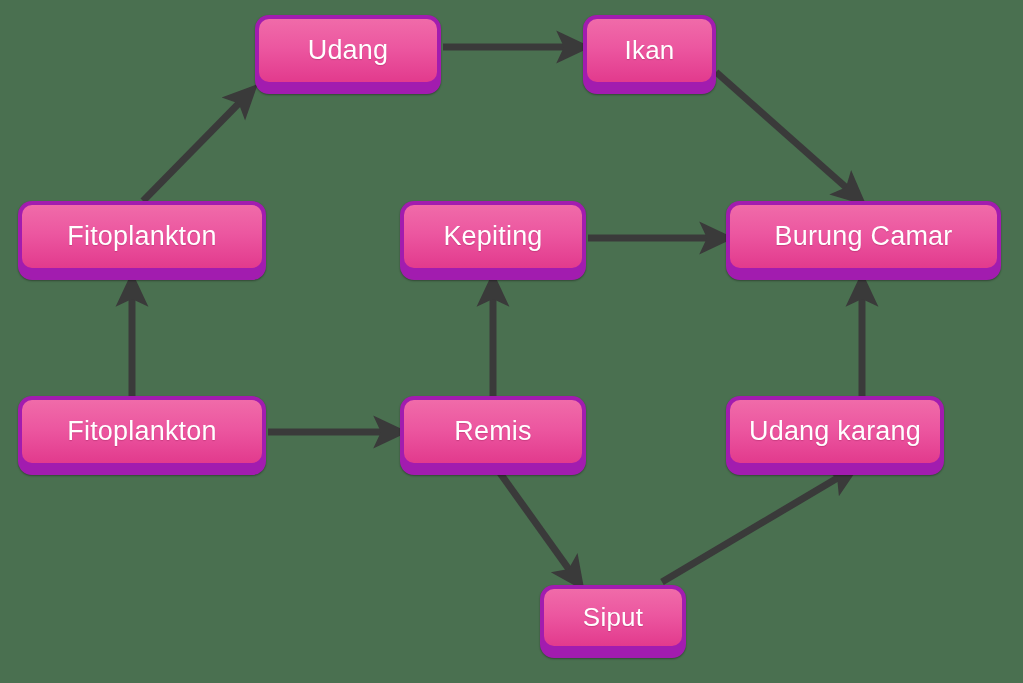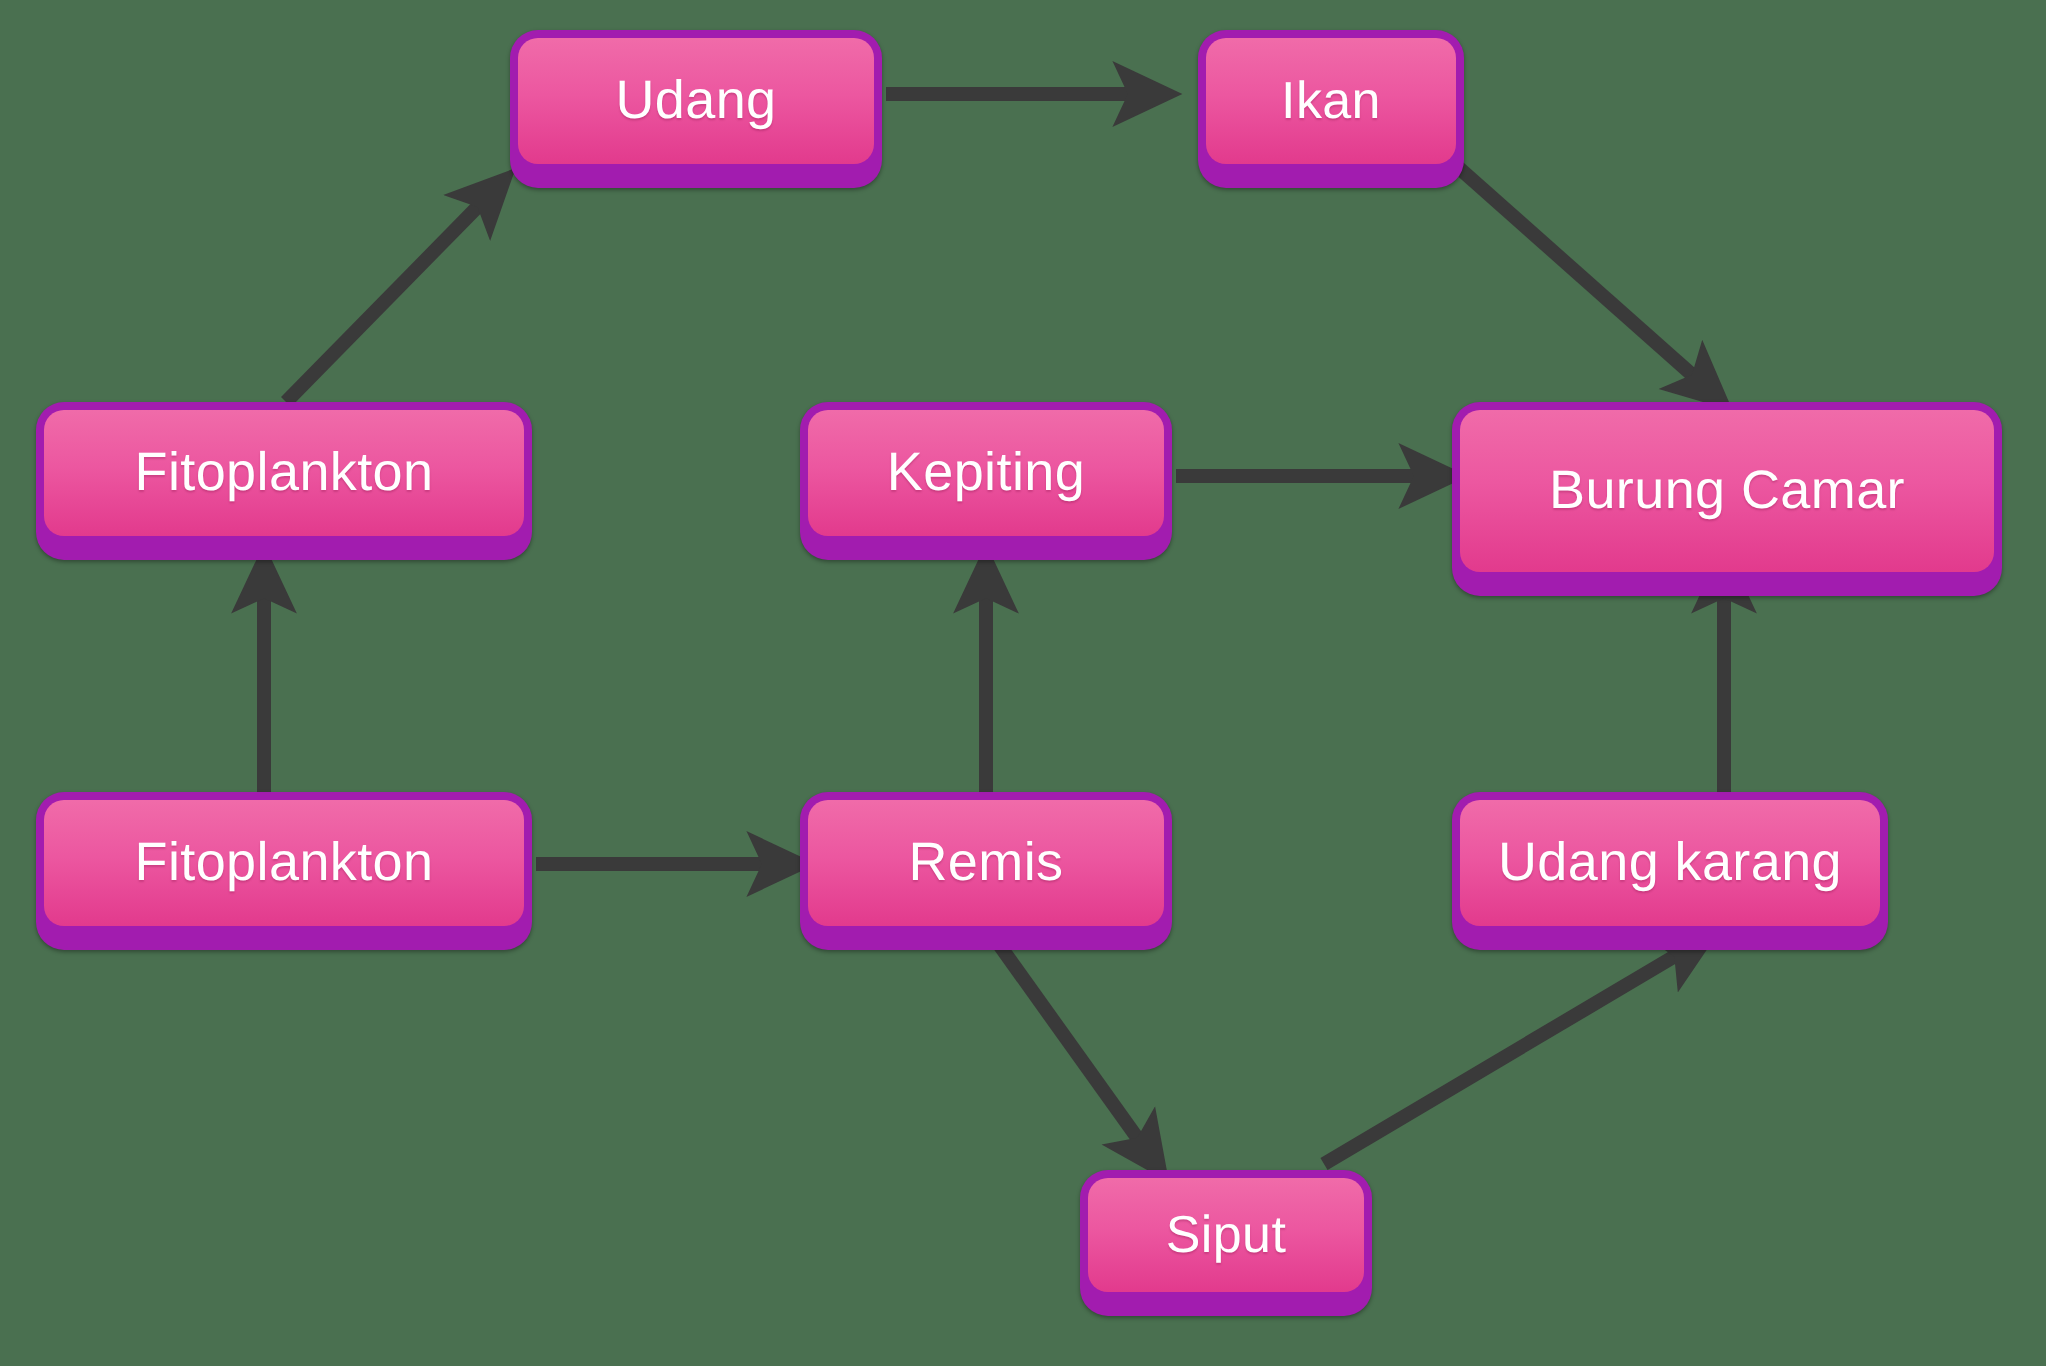--- a/index.html
+++ b/index.html
@@ -78,30 +78,30 @@
         <line x1="495" y1="466" x2="578" y2="582" stroke="#3a3a3a" stroke-width="7" stroke-linecap="butt" marker-end="url(#arrowhead)"></line>
         <line x1="662" y1="582" x2="851" y2="470" stroke="#3a3a3a" stroke-width="7" stroke-linecap="butt" marker-end="url(#arrowhead)"></line>
         <line x1="862" y1="396" x2="862" y2="283" stroke="#3a3a3a" stroke-width="7" stroke-linecap="butt" marker-end="url(#arrowhead)"></line>
       </g>
   </svg>
 
   <div id="node-layer">
       <div class="node" style="left: 255px; top: 15px; width: 186px; height: 79px;">
         <div class="node-face">Udang</div>
       </div>
-      <div class="node small" style="left: 583px; top: 15px; width: 133px; height: 79px; margin-left: 16px;">
+      <div class="node small" style="left: 583px; top: 15px; width: 133px; height: 79px;">
         <div class="node-face">Ikan</div>
       </div>
       <div class="node" style="left: 18px; top: 201px; width: 248px; height: 79px;">
         <div class="node-face">Fitoplankton</div>
       </div>
       <div class="node" style="left: 400px; top: 201px; width: 186px; height: 79px;">
         <div class="node-face">Kepiting</div>
       </div>
-      <div class="node" style="left: 726px; top: 201px; width: 275px; height: 97px;">
+      <div class="node" style="left: 726px; top: 201px; width: 275px; height: 79px;">
         <div class="node-face">Burung Camar</div>
       </div>
       <div class="node" style="left: 18px; top: 396px; width: 248px; height: 79px;">
         <div class="node-face">Fitoplankton</div>
       </div>
       <div class="node" style="left: 400px; top: 396px; width: 186px; height: 79px;">
         <div class="node-face">Remis</div>
       </div>
       <div class="node" style="left: 726px; top: 396px; width: 218px; height: 79px;">
         <div class="node-face">Udang karang</div>

